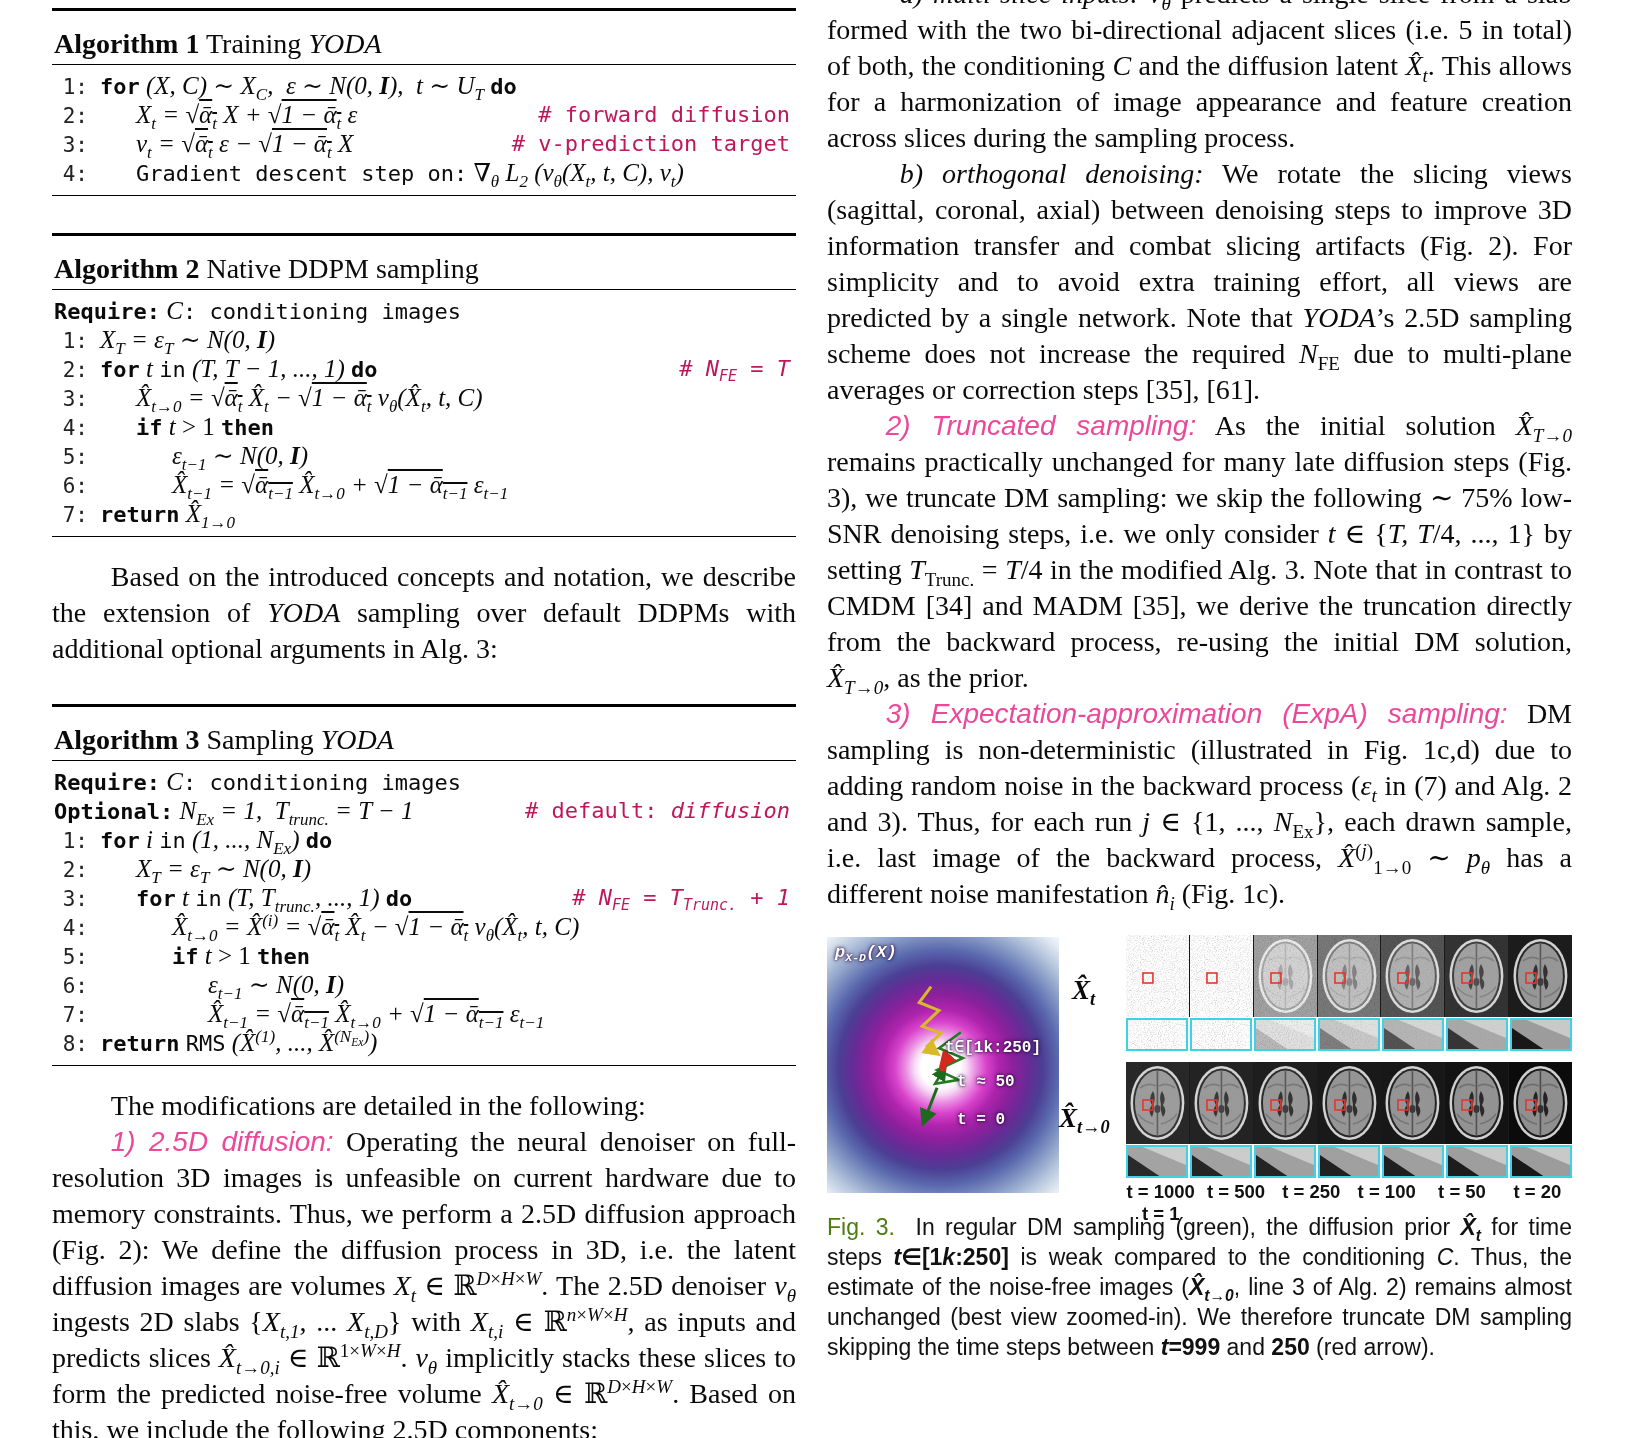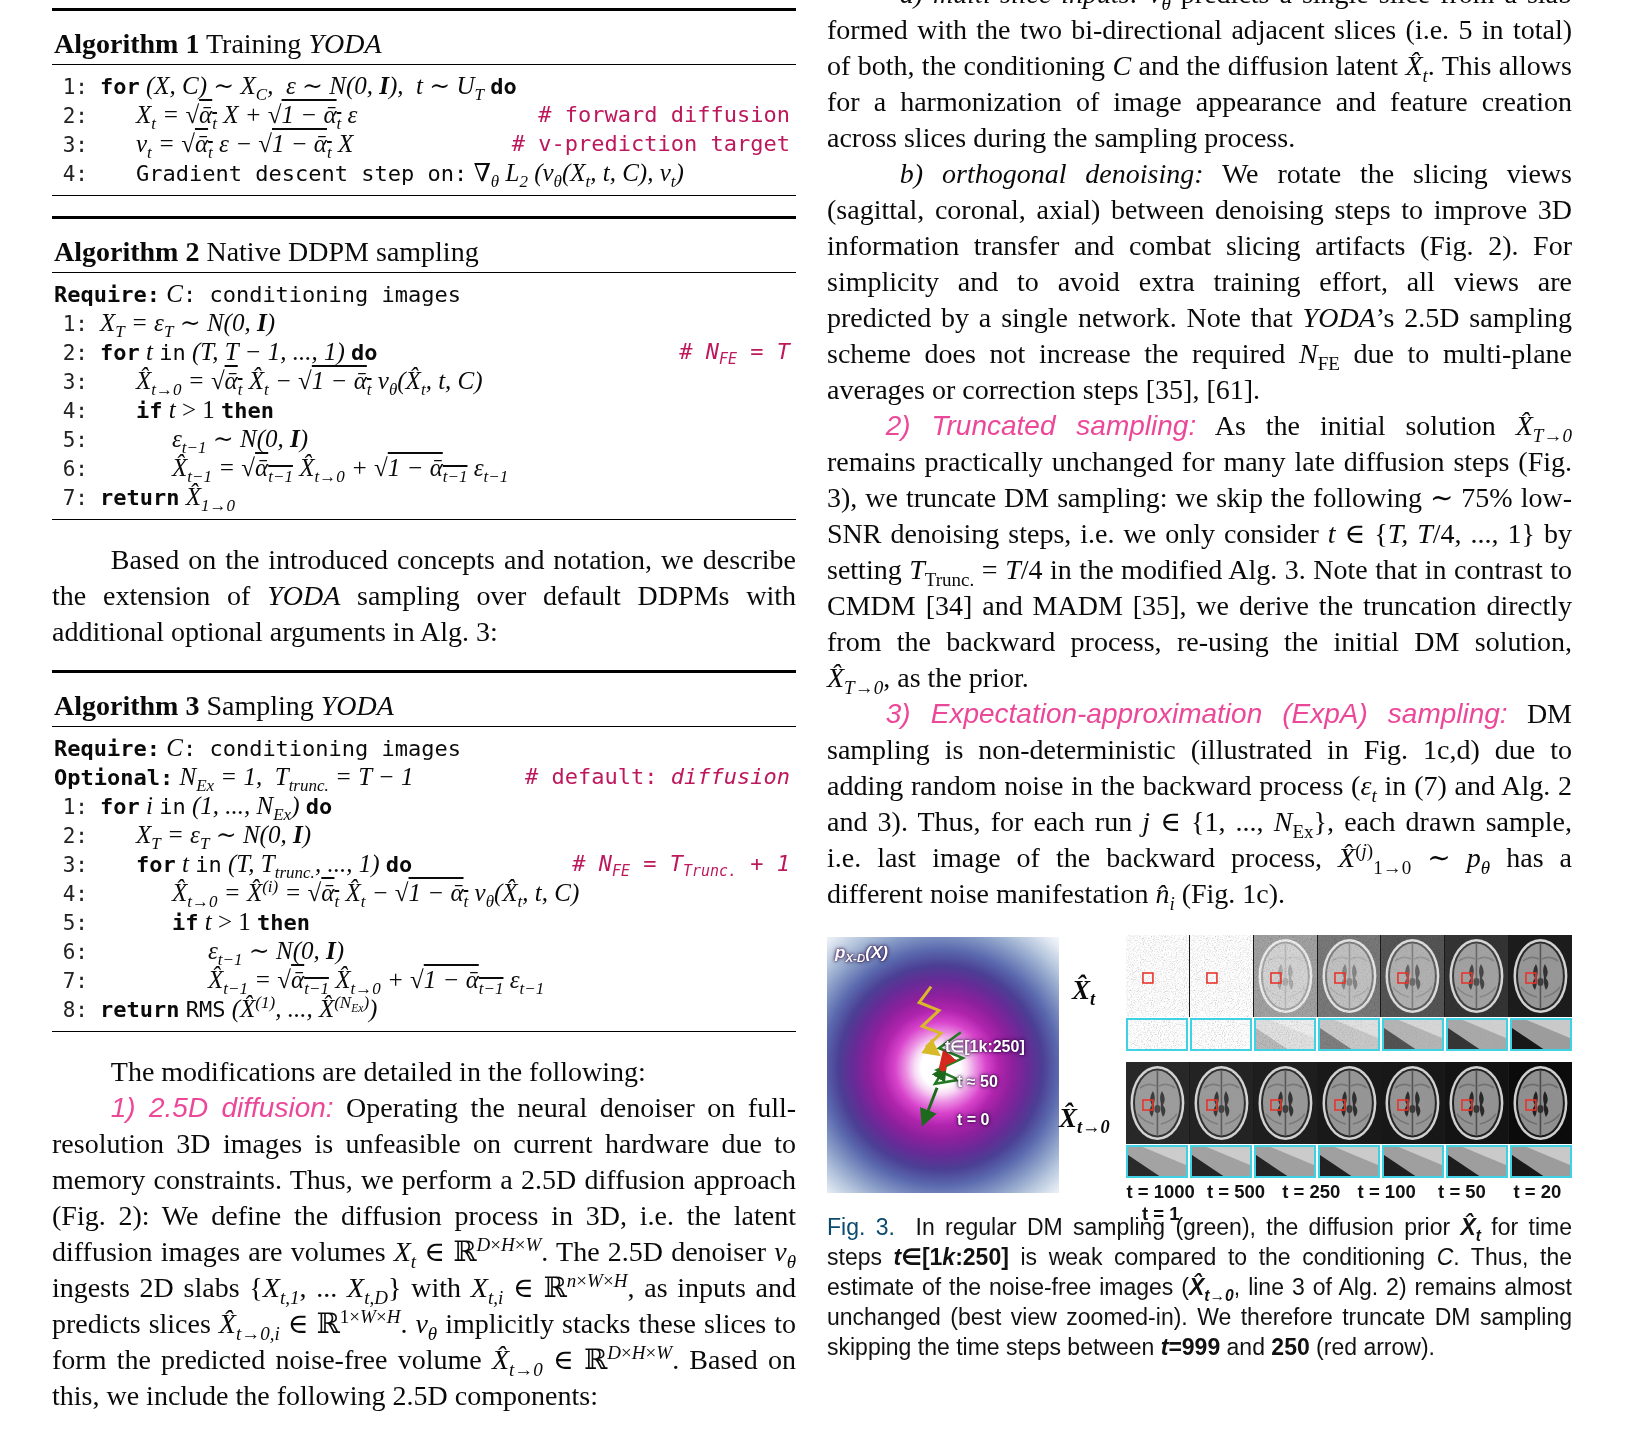--- a/index.html
+++ b/index.html
@@ -6,21 +6,21 @@
   html,body { background:#ffffff; }
   .page { position:relative; width:1649px; height:1438px; background:#fff; overflow:hidden;
           font-family:"Liberation Serif","DejaVu Serif",serif; color:#0a0a0a; }
 
   .col-left  { position:absolute; left:52px;  top:8px; width:744px; }
   .col-right { position:absolute; left:827px; top:0;   width:745px; height:1438px; }
 
   .body-p { font-size:28px; line-height:36px; text-align:justify; }
   .indent   { text-indent:2.1em; }
   .indent-a { text-indent:2.6em; }
-  .mt20{margin-top:20px} .mt22{margin-top:22px}
+  .mt20{margin-top:37px} .mt22{margin-top:22px}
 
   .sec { color:#ec4899; font-style:italic; font-family:"Liberation Sans","DejaVu Sans",sans-serif; }
 
   
   .algbox { border-top:3.5px solid #000; }
   .alg-title { font-size:28px; line-height:34px; padding:16px 2px 3px 2px; border-bottom:1.8px solid #000; }
   .alg-body  { padding:7px 4px 7px 2px; border-bottom:1.8px solid #000; }
   .aline { position:relative; line-height:28px; font-size:25px; white-space:nowrap; }
   .lno { display:inline-block; width:34px; text-align:right; margin-right:12px;
          font-family:"DejaVu Sans Mono","Liberation Mono",monospace; font-size:21px; color:#222; }
@@ -37,21 +37,21 @@
   .rtext { position:absolute; left:0; top:-24px; width:745px; }
 
   
   .fig3 { position:absolute; left:0; top:935px; width:745px; height:276px; background:#fff; }
   .blob { position:absolute; left:0; top:2px; width:232px; height:256px;
           background: radial-gradient(circle at 49% 51%,
             #ffffff 0%, #ffffff 11%, #f7d9f5 15%, #ea8ce2 20%, #d843cb 26%,
             #b024ad 33%, #8d209c 41%, #662b96 50%, #4b3f94 58%, #5a69ae 67%,
             #8397c4 76%, #b6c6dd 86%, #e2e9f2 95%, #f5f8fb 100%); }
   .blob-svg { position:absolute; left:0; top:0; width:100%; height:100%; }
-  .blob-lab { position:absolute; color:#fff; font-family:Liberation Sans, sans-serif;
+  .blob-lab { position:absolute; color:#fff; font-family:Liberation Mono, monospace;
               font-weight:bold; font-size:16px; white-space:nowrap;
               text-shadow:0 0 4px rgba(40,0,60,.95), 0 0 2px rgba(40,0,60,.9); }
   .density { left:8px; top:6px; font-style:italic; font-size:17px; }
   .l1 { left:118px; top:100px; } .l2 { left:130px; top:136px; } .l3 { left:130px; top:174px; }
 
   .rowlab { position:absolute; font-size:27px; font-weight:bold; font-style:italic; white-space:nowrap; }
   .r1 { left:245px; top:40px; } .r2 { left:232px; top:168px; }
 
   .mrigrid { position:absolute; left:299px; width:446px; display:grid; grid-template-columns:repeat(7,1fr); }
   .gmain { gap:1px; background:#1a1a1a; height:82px; }
@@ -61,21 +61,21 @@
   .tile { width:100%; height:100%; display:block; }
   .crop { width:100%; height:100%; display:block; border:2px solid #3fd2e4; background:#888; }
 
   .timerow { position:absolute; left:296px; top:246px; width:452px; display:grid;
              grid-template-columns:repeat(6,1fr); font-family:"Liberation Sans","DejaVu Sans",sans-serif;
              font-weight:bold; font-size:18.5px; text-align:center; color:#111; }
 
   .caption { position:absolute; left:0; top:1212px; width:745px;
              font-family:"Liberation Sans","DejaVu Sans",sans-serif; font-size:23px; line-height:30px;
              text-align:justify; color:#111; }
-  .figlab { color:#0c4a6e; }
+  .figlab { color:#4d7c0f; }
   .mk { fill:none; stroke:#e8352c; stroke-width:1.6; }
 </style>
 </head>
 <body>
 
 <svg width="0" height="0" style="position:absolute" aria-hidden="true">
   <defs>
     <filter id="noiseF" x="0" y="0" width="100%" height="100%">
       <feTurbulence type="fractalNoise" baseFrequency="0.9" numOctaves="2" stitchTiles="stitch"></feTurbulence>
       <feColorMatrix type="matrix" values="0.55 0.55 0.55 0 0.12  0.55 0.55 0.55 0 0.12  0.55 0.55 0.55 0 0.12  0 0 0 0 1"></feColorMatrix>

